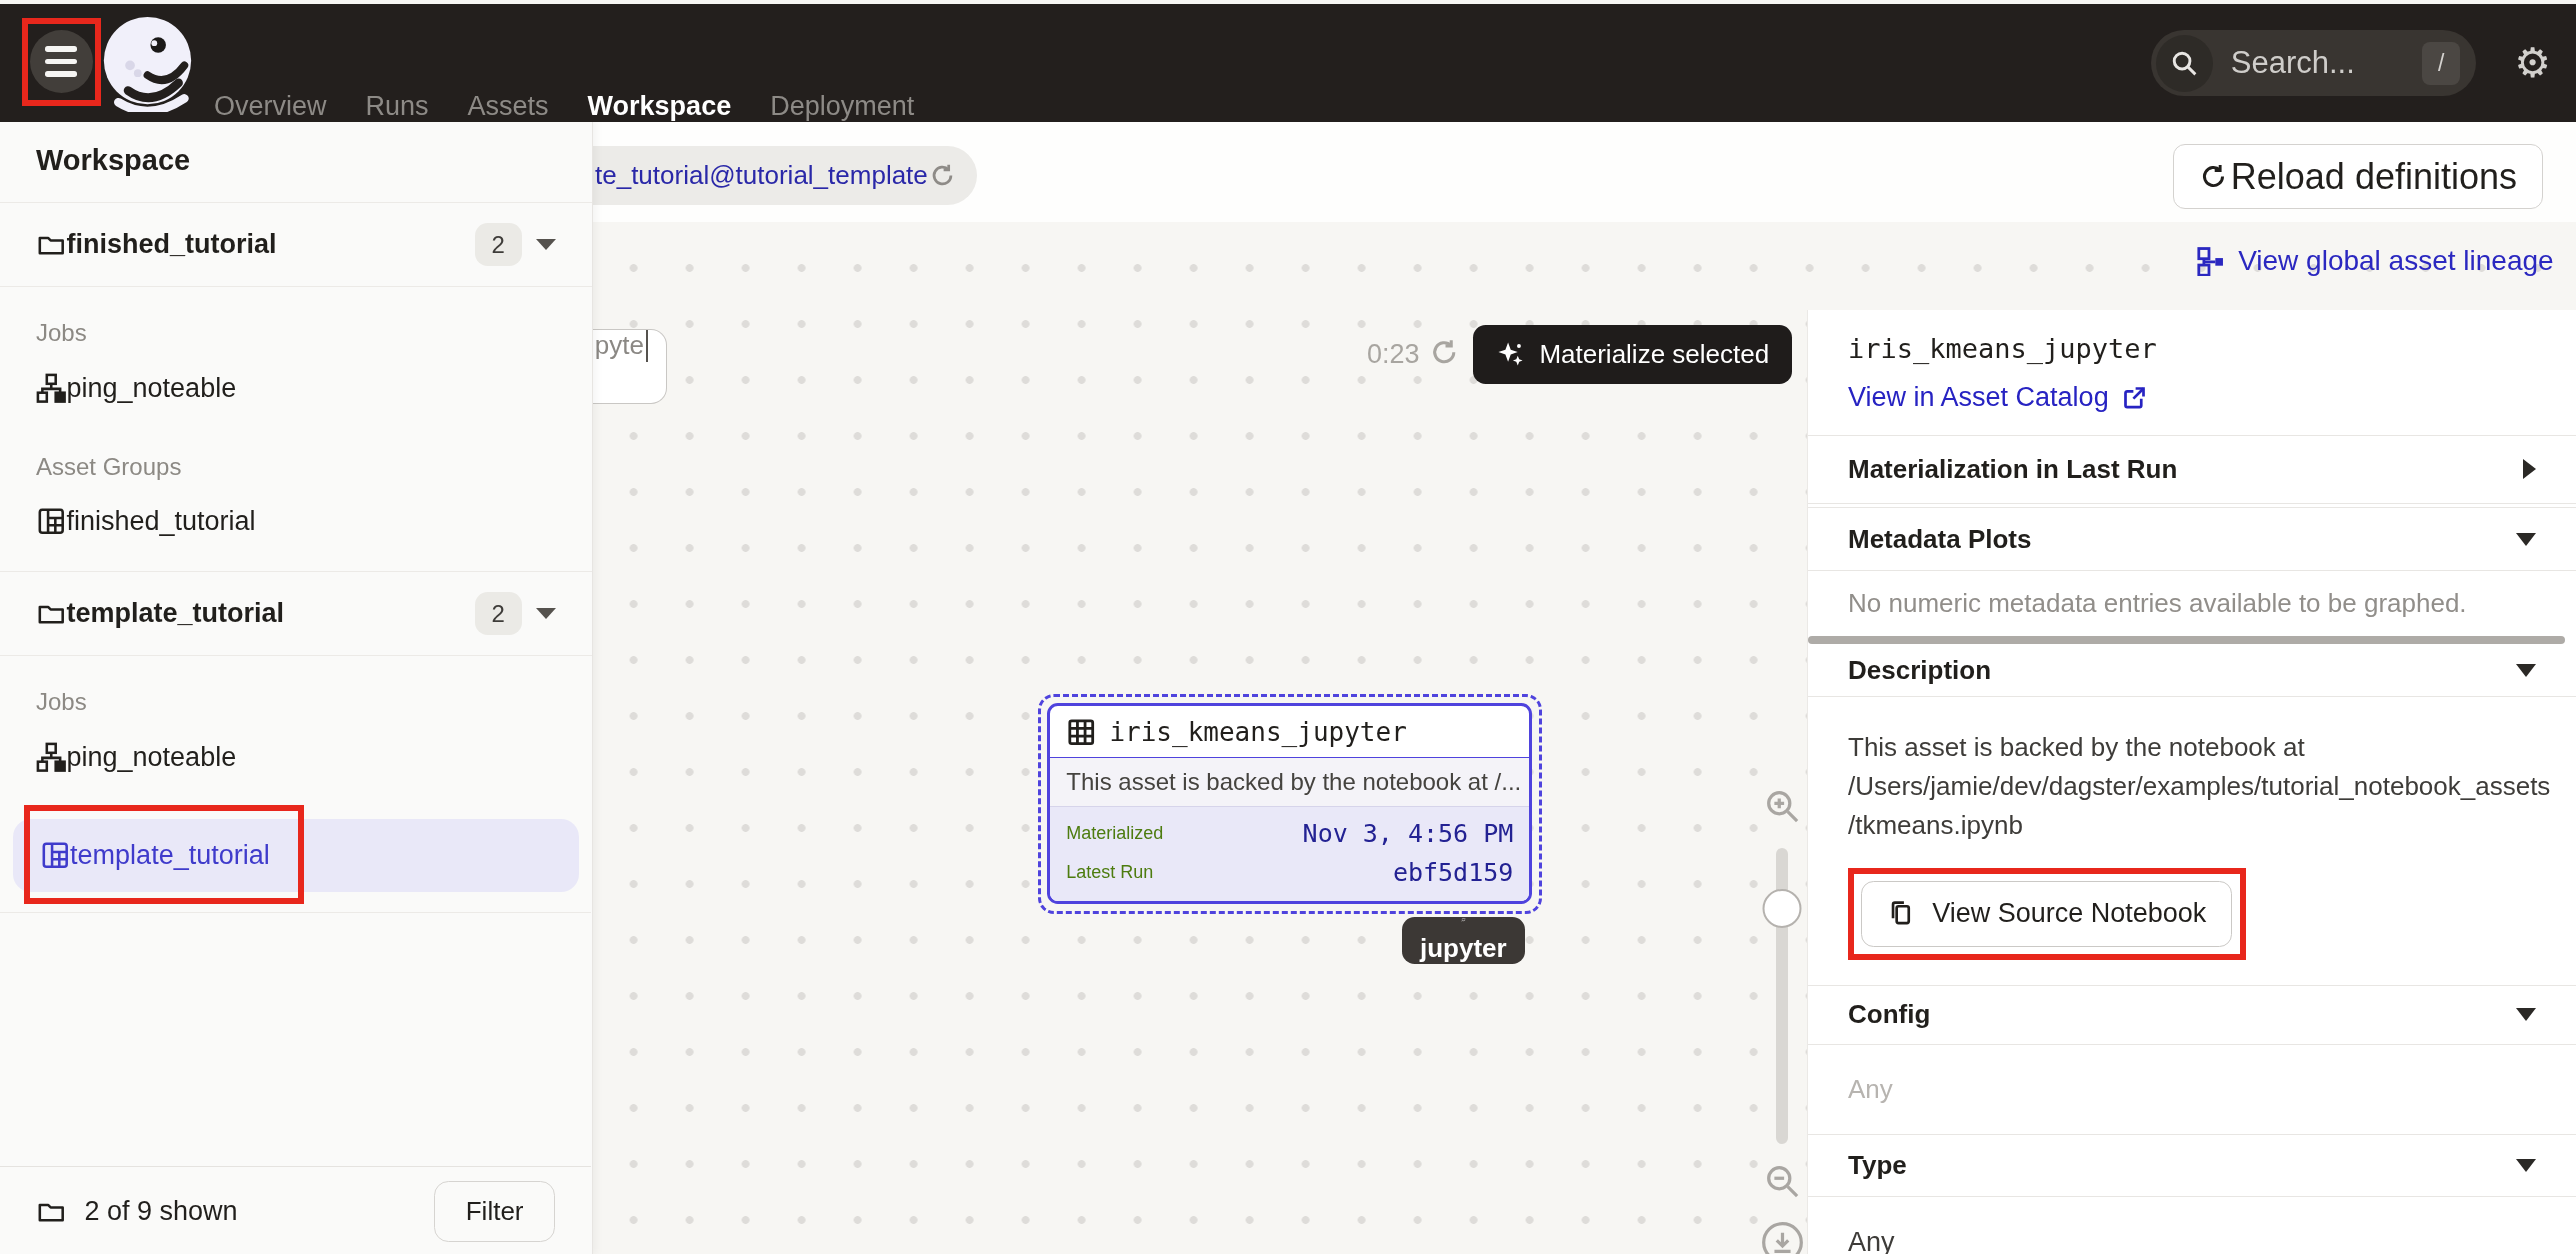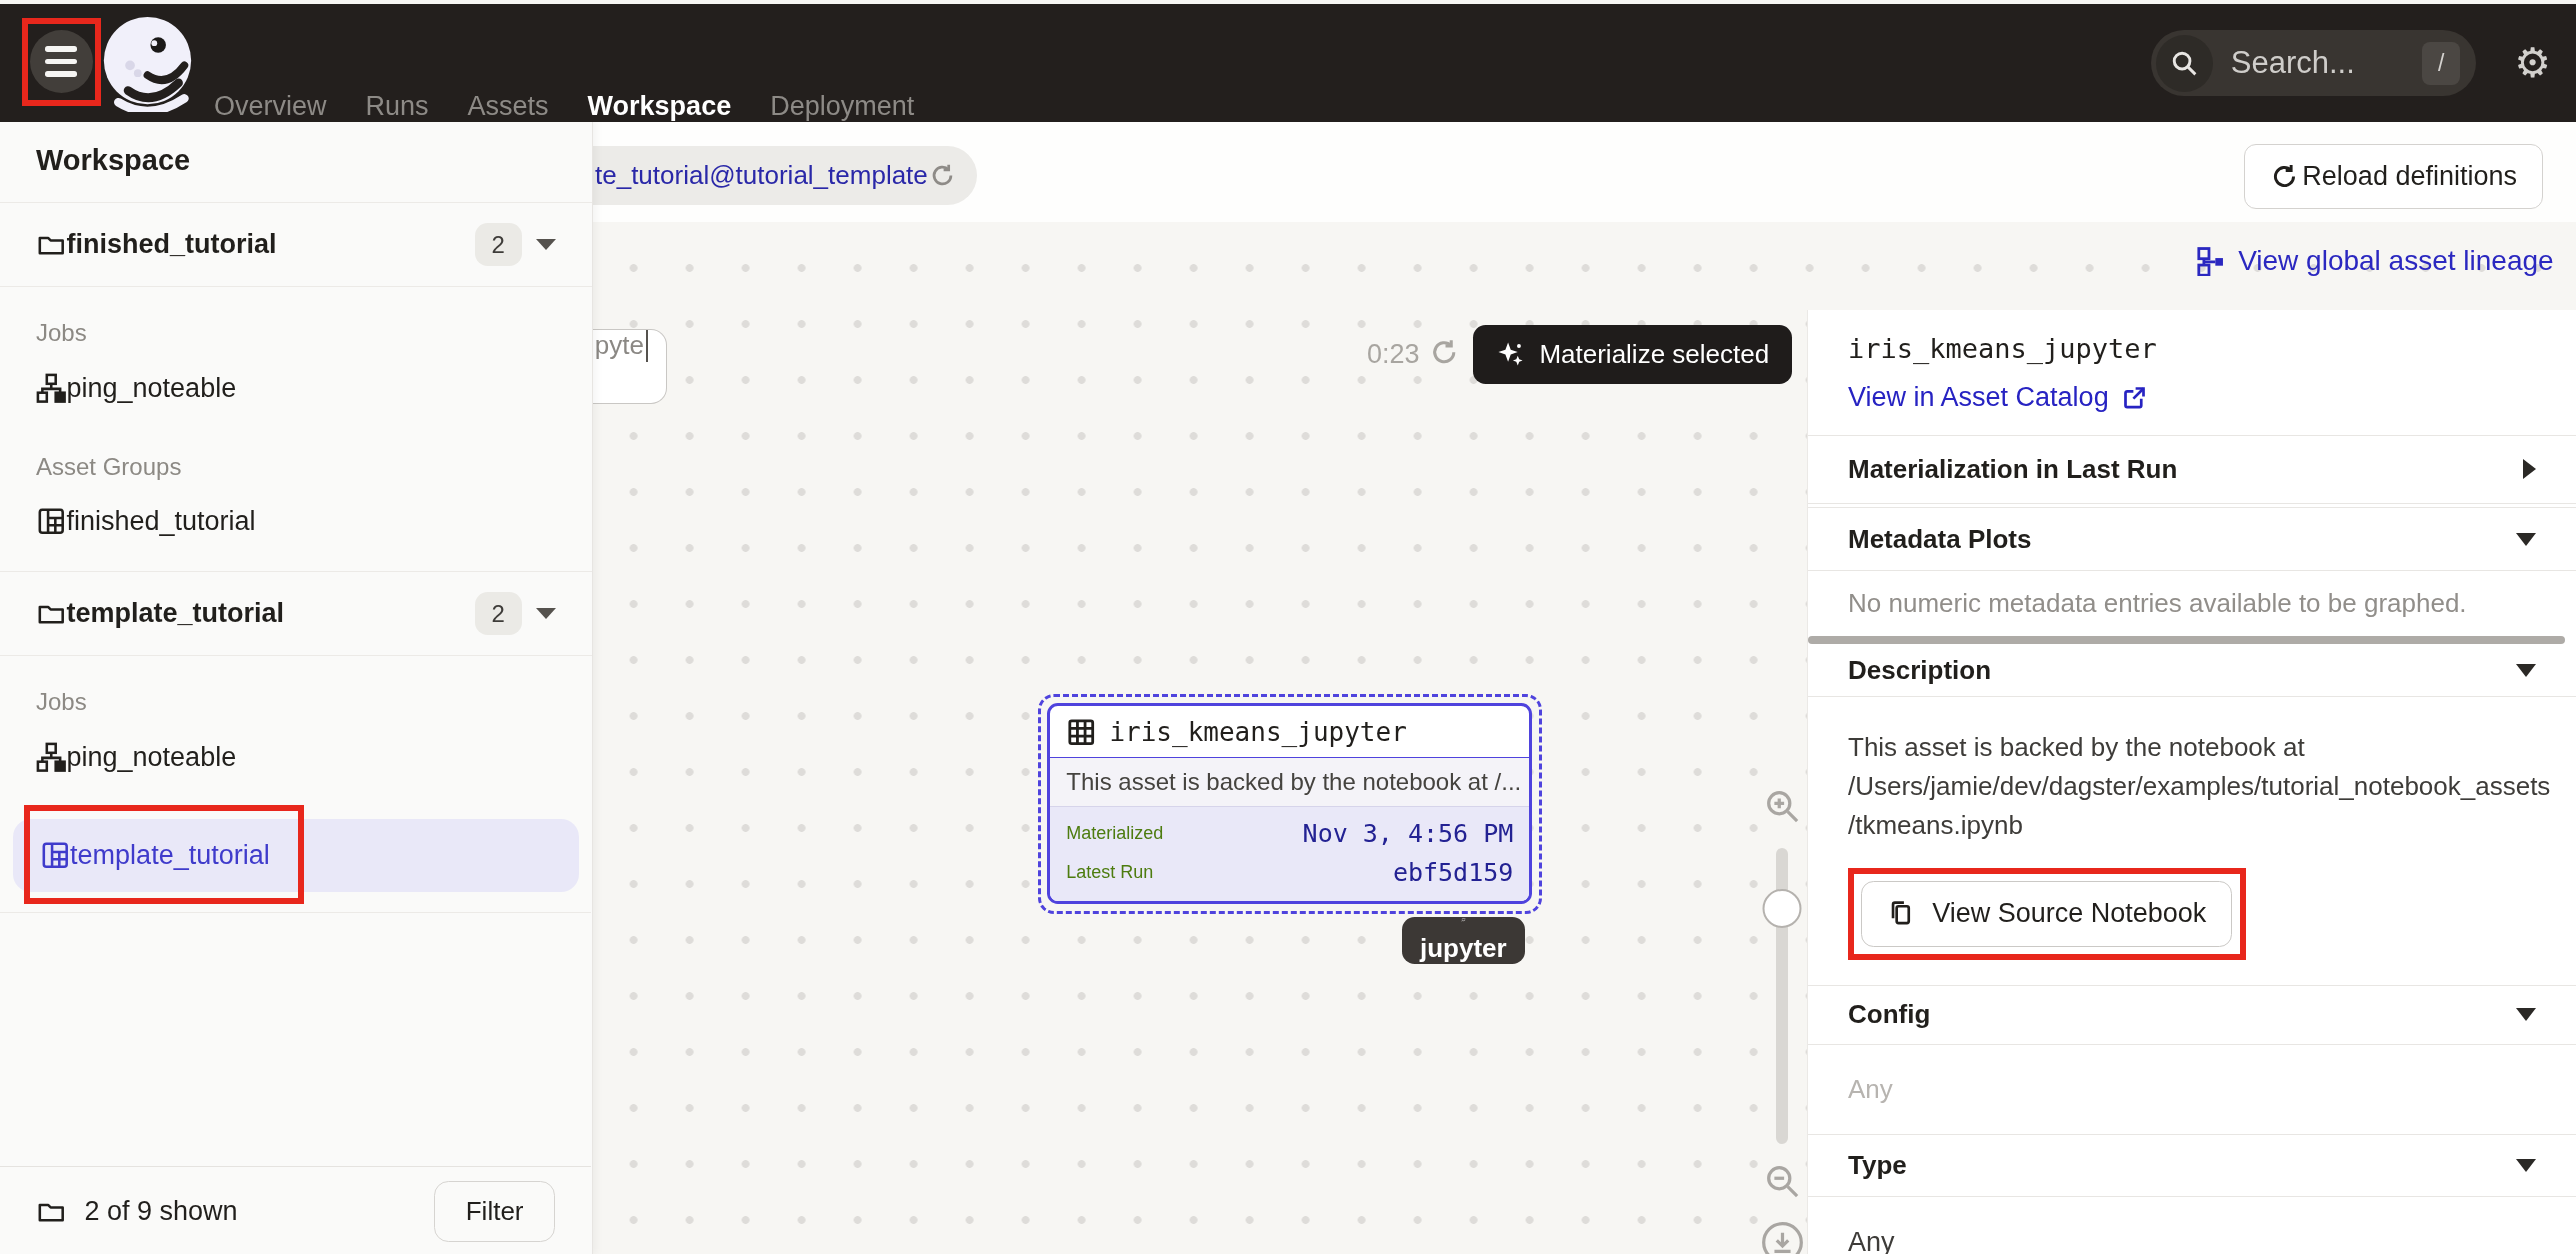--- a/index.html
+++ b/index.html
@@ -57,21 +57,21 @@
   .filter-btn { height:61px; padding:0 30.5px; border-radius:14.4px; border:1.8px solid #D6D4D1;
     background:#FAFAF9; font-size:26px; color:#211F1C; cursor:pointer; }
 
   
   .topstrip { position:absolute; left:593px; top:118px; width:1983px; height:104px; background:#FEFEFD; z-index:6; }
   .def-tag { position:absolute; left:-37px; top:28px; height:59px; background:#ECEBE8;
     border-radius:0 30px 30px 0; display:flex; align-items:center; gap:1px; padding:0 21.5px 0 39px; cursor:pointer; }
   .def-tag .t { font-size:26px; color:#2A28A8; }
   .reload-btn { position:absolute; right:33px; top:26px; height:65px; padding:0 25px;
     border-radius:12px; border:1.8px solid #D4D2CF; background:#FFFFFF; display:flex;
-    align-items:center; gap:3px; font-size:27px; color:#211F1C; cursor:pointer; }
+    align-items:center; gap:3px; font-size:36px; color:#211F1C; cursor:pointer; }
 
   
   .canvas { position:absolute; left:593px; top:222px; width:1983px; height:1033px;
     background-color:#F7F6F3;
     background-image:radial-gradient(circle, #DEDCD9 3.6px, transparent 4.1px);
     background-size:56px 56px; background-position:12.6px 18px; z-index:1; }
   .lineage-link { position:absolute; right:22.4px; top:23px; display:flex; align-items:center;
     gap:12.6px; font-size:28px; color:#2B28C0; cursor:pointer; }
   .query-pill { position:absolute; left:0; top:107px; width:74px; height:75px; background:#FFFFFF;
     border:1.8px solid #C9C7C4; border-left:none; border-radius:0 16px 16px 0;

